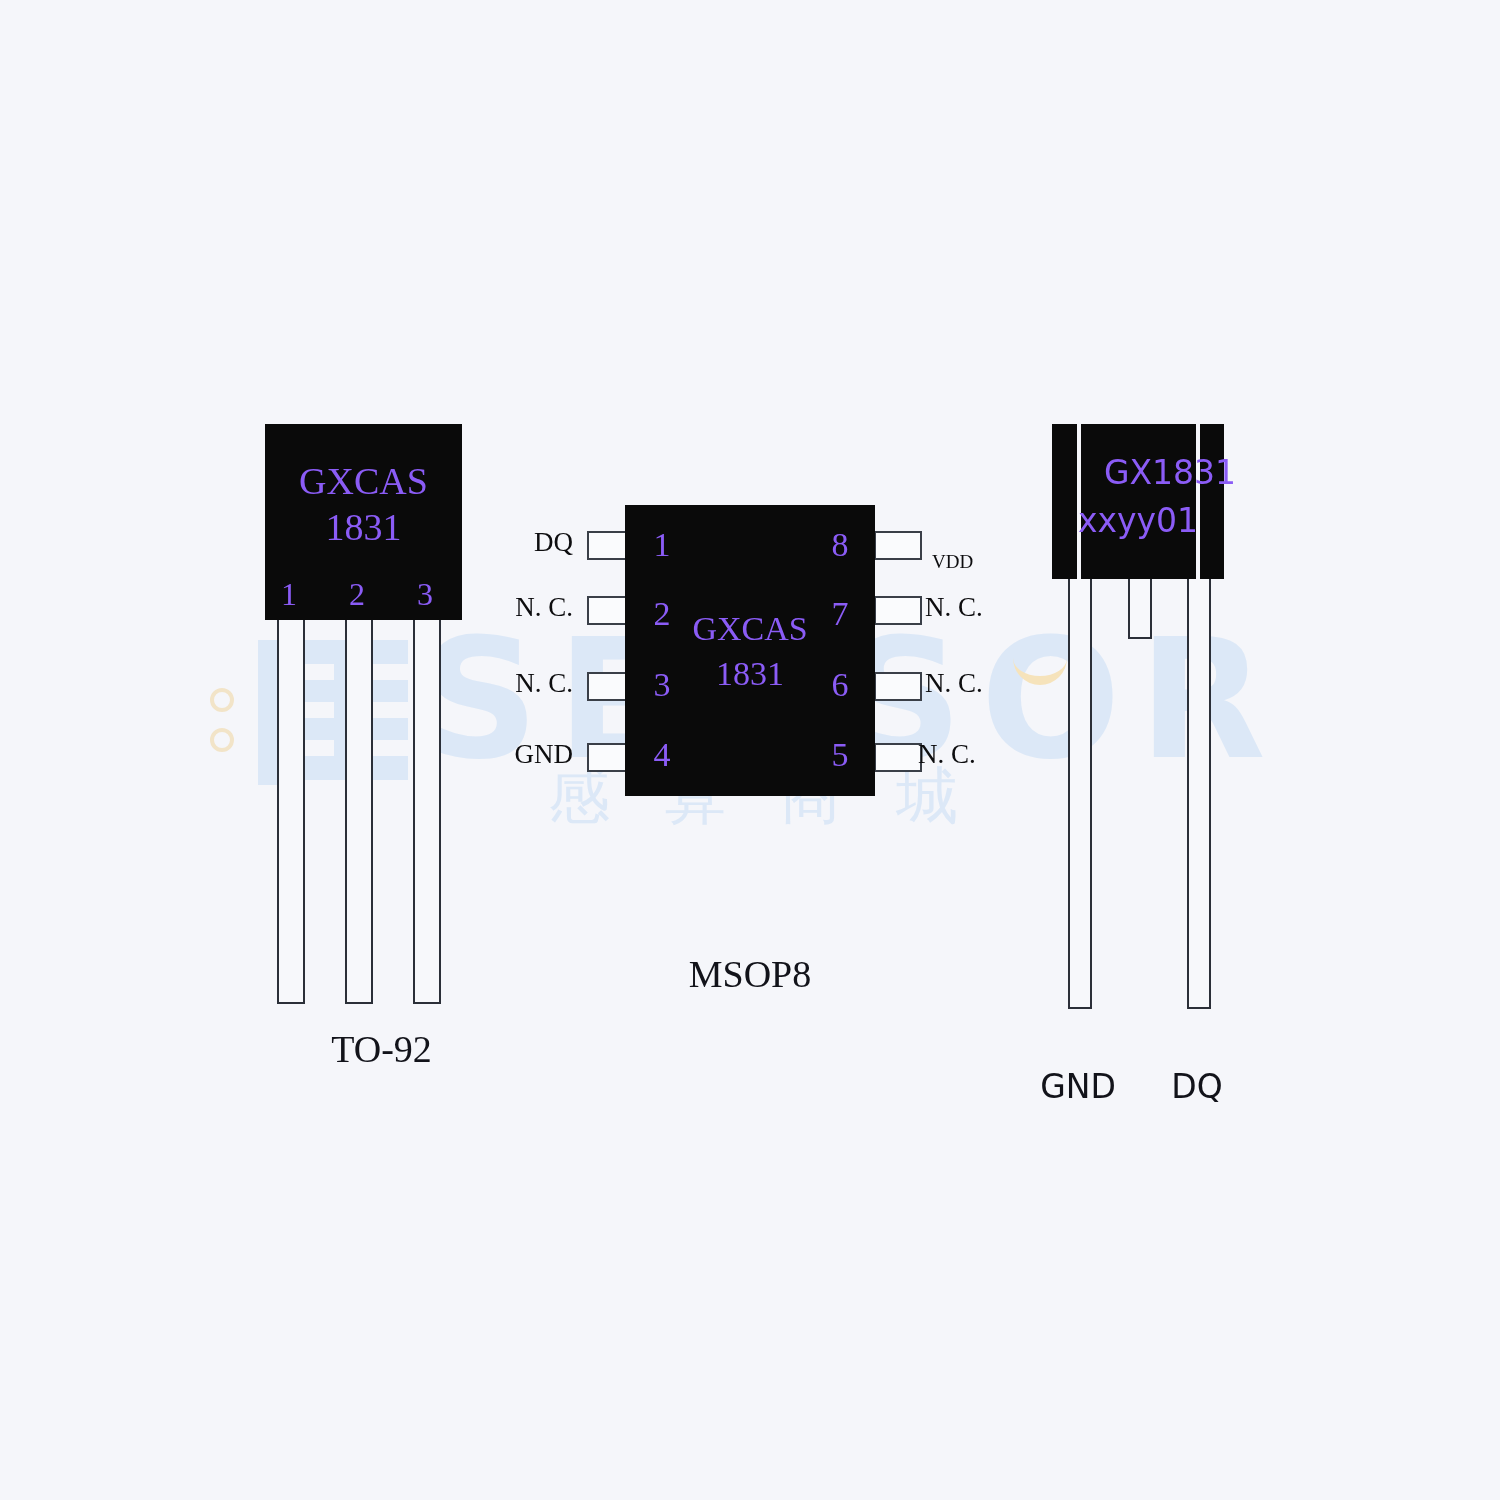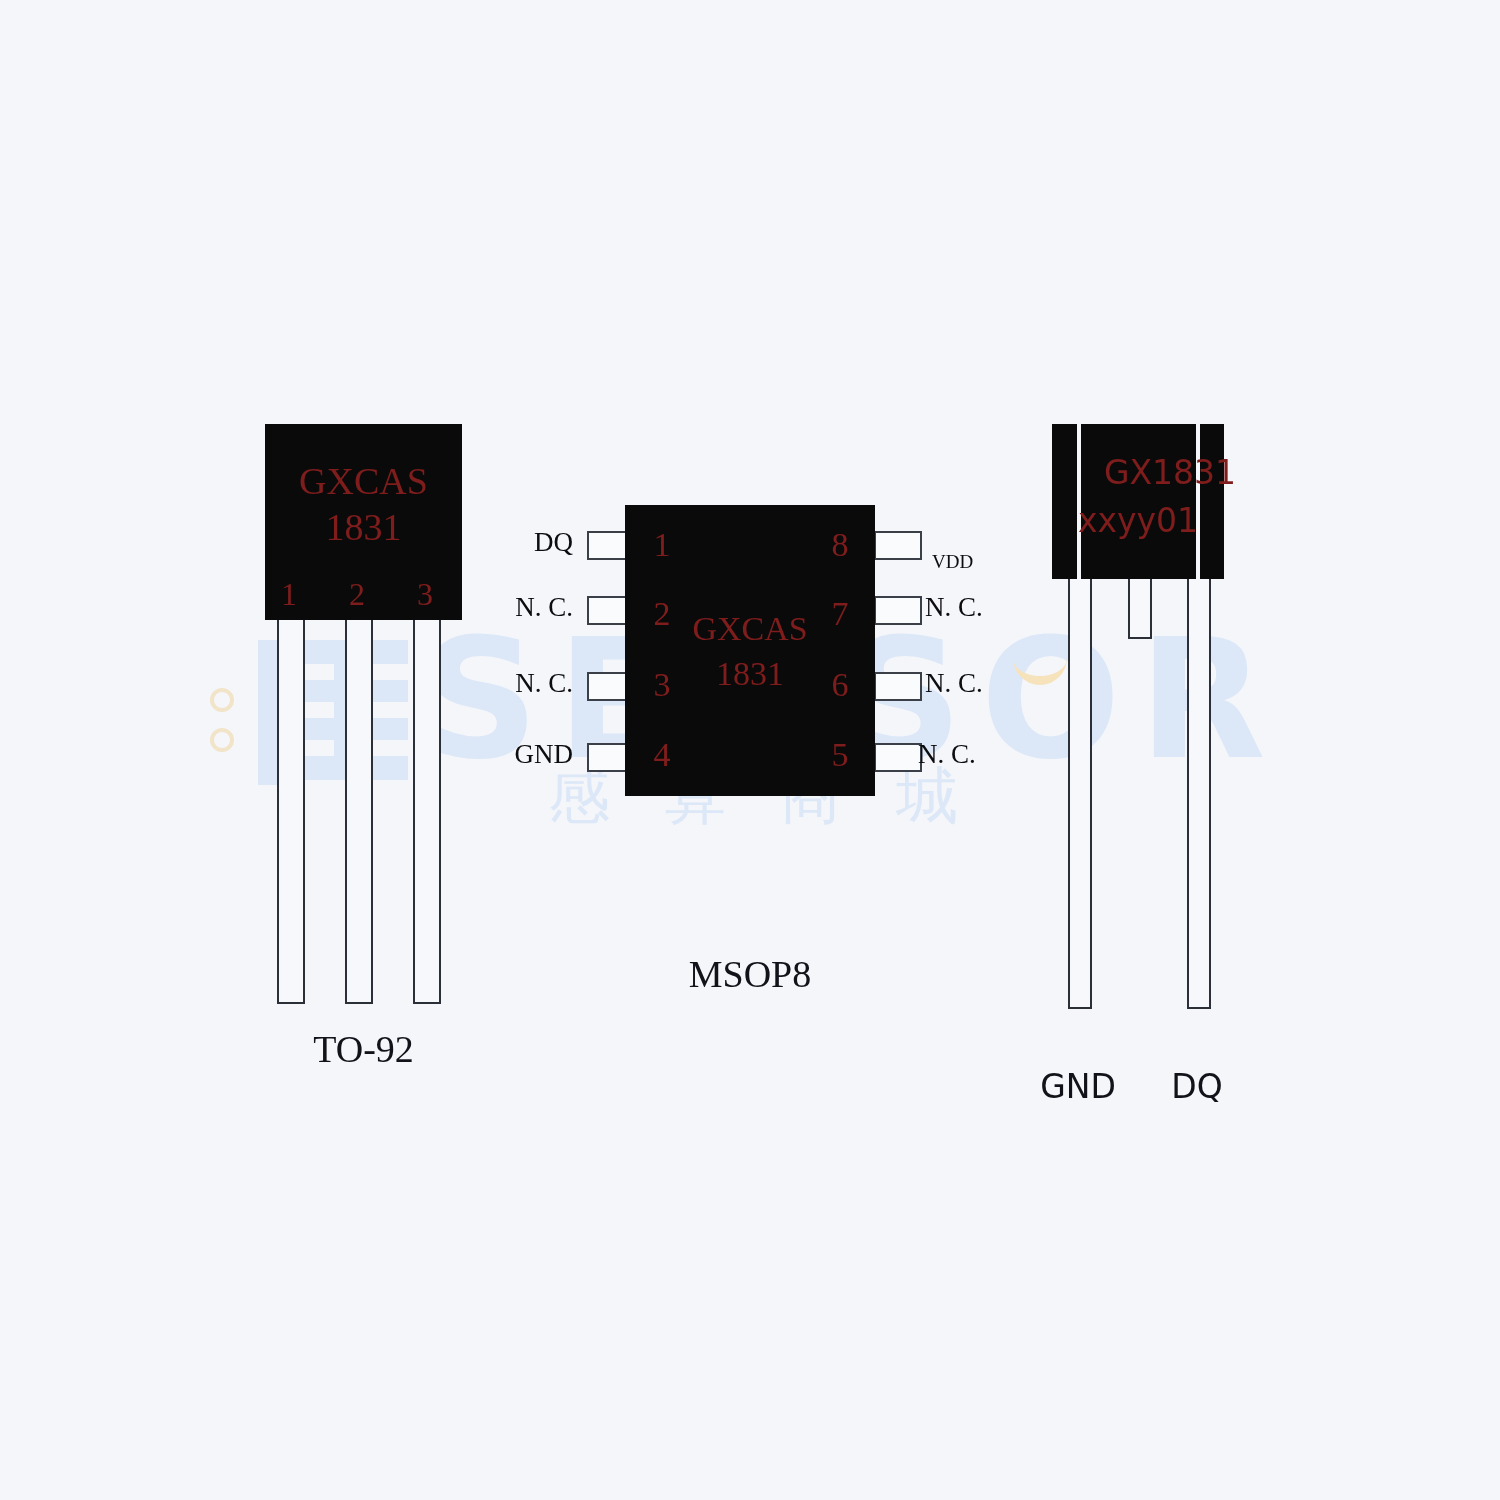--- a/index.html
+++ b/index.html
@@ -77,21 +77,21 @@
     margin-top: 7px;
   }
 
   
   .pkg-body {
     position: absolute;
     background: #0a0a0a;
   }
   .pkg-text {
     position: absolute;
-    color: #7f1d1d;
+    color: #8b5cf6;
     text-align: center;
     white-space: nowrap;
     line-height: 1;
   }
   .lead {
     position: absolute;
     background: #f7f8fb;
     border: 2.5px solid #2b2f38;
   }
   .pin-pad {
@@ -145,21 +145,21 @@
 
     <div class="pkg-body" style="left:265px; top:424px; width:197px; height:196px;"></div>
 
     <div class="pkg-text" style="left:265px; top:462px; width:197px; font-size:38px;">GXCAS</div>
     <div class="pkg-text" style="left:265px; top:508px; width:197px; font-size:38px;">1831</div>
 
     <div class="pkg-text" style="left:277px; top:578px; width:24px; font-size:32px;">1</div>
     <div class="pkg-text" style="left:345px; top:578px; width:24px; font-size:32px;">2</div>
     <div class="pkg-text" style="left:413px; top:578px; width:24px; font-size:32px;">3</div>
 
-    <div class="caption" style="left:265px; top:1030px; width:197px; text-align:center; font-size:38px;">TO-92</div>
+    <div class="caption" style="left:283px; top:1030px; width:197px; text-align:center; font-size:38px;">TO-92</div>
   </div>
 
   <div>
 
     <div class="pin-pad" style="left:587px; top:531px; width:44px; height:25px;"></div>
     <div class="pin-pad" style="left:587px; top:596px; width:44px; height:25px;"></div>
     <div class="pin-pad" style="left:587px; top:672px; width:44px; height:25px;"></div>
     <div class="pin-pad" style="left:587px; top:743px; width:44px; height:25px;"></div>
 
     <div class="pin-pad" style="left:874px; top:531px; width:44px; height:25px;"></div>

